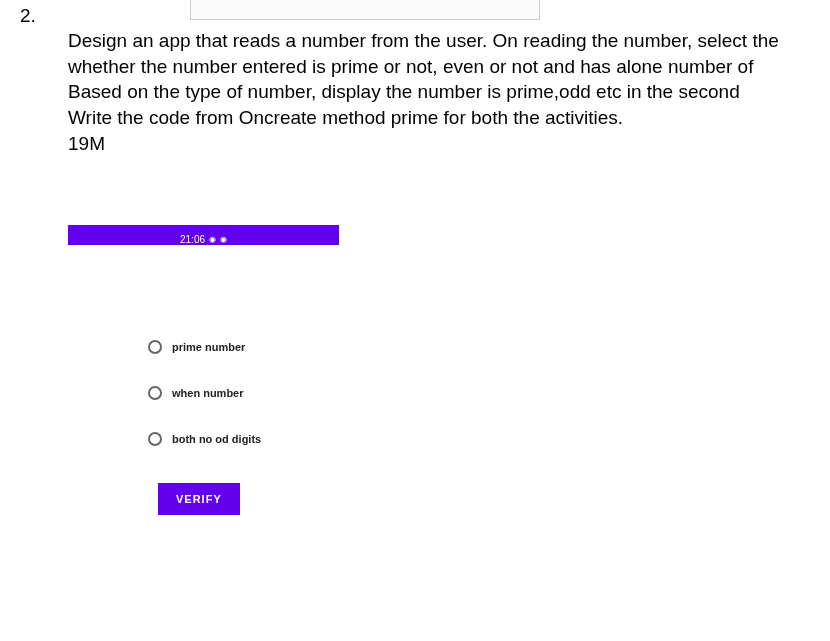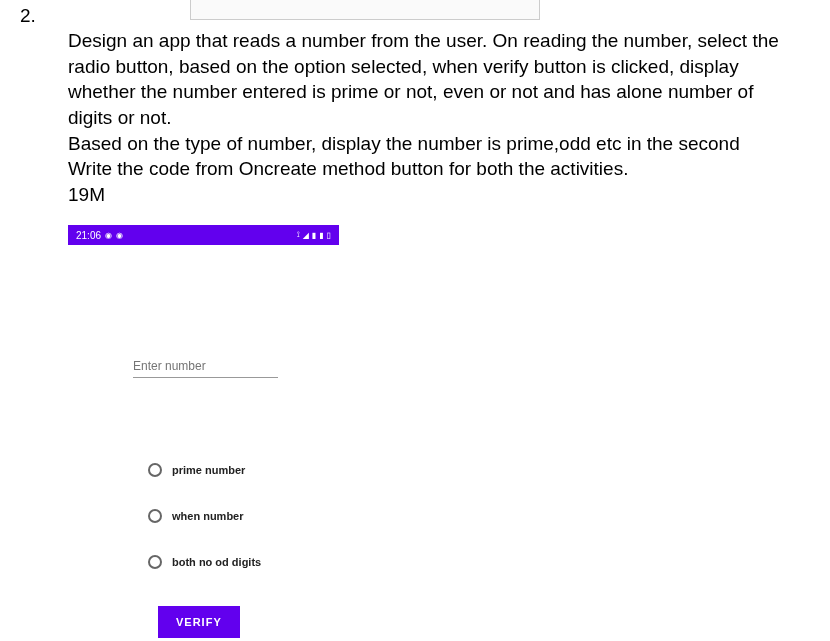--- a/index.html
+++ b/index.html
@@ -52,20 +52,21 @@
     }
     .status-bar {
       background: #6200ee;
       height: 20px;
       display: flex;
       justify-content: space-between;
       align-items: center;
       padding: 9px 8px;
       color: #fff;
       font-size: 10px;
+      flex-direction: column;
     }
     .status-left {
       display: flex;
       align-items: center;
       gap: 4px;
     }
     .status-right {
       display: flex;
       align-items: center;
       gap: 3px;
@@ -139,47 +140,42 @@
   </style>
 </head>
 <body>
 
 <div class="question-number">2.</div>
 
 <div class="partial-box"></div>
 
 <div class="question-text">
   <p>Design an app that reads a number from the user. On reading the number, select the</p>
-  <p>radio button, based on the option selected, when verify button is clicked, display</p>
   <p>whether the number entered is prime or not, even or not and has alone number of</p>
-  <p>digits or not.</p>
   <p>Based on the type of number, display the number is prime,odd etc in the second</p>
-  <p>Write the code from Oncreate method button for both the activities.</p>
+  <p>Write the code from Oncreate method prime for both the activities.</p>
   <p>19M</p>
 </div>
 
 <div class="phone-screenshot">
   <div class="status-bar">
     <div class="status-left">
       <span>21:06</span>
       <span class="sig-icon">◉</span>
       <span class="sig-icon">◉</span>
     </div>
     <div class="status-right">
       <span class="sig-icon">⟟</span>
       <span class="sig-icon">◢</span>
       <span class="sig-icon">▮</span>
       <span class="sig-icon">▮</span>
       <span class="sig-icon">▯</span>
     </div>
   </div>
   <div class="app-body">
-    <div class="input-area">
-      <input type="text" class="text-input" placeholder="Enter number" style="">
-    </div>
     <div class="radio-group">
       <div class="radio-item">
         <span class="radio-circle"></span>
         <span>prime number</span>
       </div>
       <div class="radio-item">
         <span class="radio-circle"></span>
         <span>when number</span>
       </div>
       <div class="radio-item">

